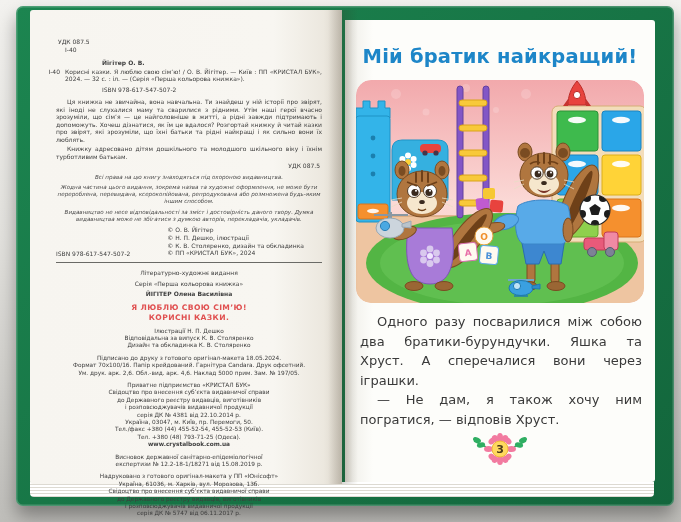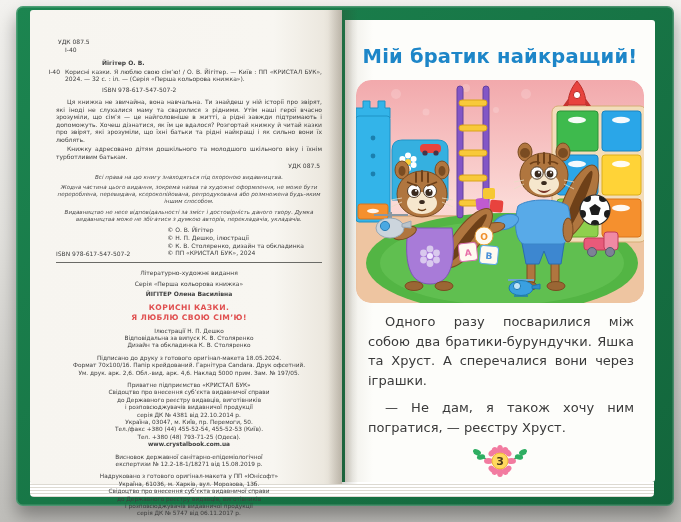--- a/index.html
+++ b/index.html
@@ -64,21 +64,21 @@
   .small-c{font-size:5.8px;line-height:1.28;}
   .site{font-weight:bold;}
   
   .story-title{
     margin:25px 10px 12px 10px;text-align:center;
     color:var(--title-blue,#1d86c8);font-size:19.5px;font-weight:bold;letter-spacing:.2px;
   }
   .illo-wrap{margin:9px auto 0 auto;width:288px;height:223px;}
   .illo-wrap svg{display:block;border-radius:15px;}
   .story{padding:0 13px 0 15px;margin-top:9px;font-size:13px;line-height:1.5;text-align:justify;color:#3a3a3a;}
-  .story p{margin:8px;text-indent:17px;}
+  .story p{margin:0;text-indent:17px;}
   .flower-wrap{margin:4px 0 0 0;text-align:center;}
   .flower-wrap svg{display:inline-block;}
   .flower-num{font-size:11px;font-weight:bold;fill:#4a3a1a;font-family:"DejaVu Sans","Liberation Sans",sans-serif;}
   .block-letter{font-size:9px;font-weight:bold;font-family:"DejaVu Sans","Liberation Sans",sans-serif;}
 </style>
 </head>
 <body>
 
 <div class="book">
   <div class="cover"></div>
@@ -113,22 +113,22 @@
       </div>
     </div>
     <hr class="rule">
     <div class="cblock">
       <p>Літературно-художнє видання</p>
       <div class="gap2"></div>
       <p>Серія «Перша кольорова книжка»</p>
       <div class="gap2"></div>
       <p class="b">ЙІГІТЕР Олена Василівна</p>
       <div class="gap3"></div>
+      <p class="red-title">Я ЛЮБЛЮ СВОЮ СІМ’Ю!</p>
       <p class="red-title">КОРИСНІ КАЗКИ.</p>
-      <p class="red-title">Я ЛЮБЛЮ СВОЮ СІМ’Ю!</p>
       <div class="gap3"></div>
       <div class="small-c">
         <p>Ілюстрації Н. П. Дешко</p>
         <p>Відповідальна за випуск К. В. Столяренко</p>
         <p>Дизайн та обкладинка К. В. Столяренко</p>
       </div>
       <div class="gap3"></div>
       <div class="small-c">
         <p>Підписано до друку з готового оригінал-макета 18.05.2024.</p>
         <p>Формат 70х100/16. Папір крейдований. Гарнітура Candara. Друк офсетний.</p>
@@ -401,21 +401,21 @@
             <circle cx="161" cy="206" r="3.6" fill="#bfe4f6" stroke="#1f7ab0"></circle>
             <path d="M176,206 l8,-2 v5 l-8,-0.5 Z" fill="#2e8cc8" stroke="#1f7ab0"></path>
             <path d="M158,216 h14" stroke="#1f7ab0" stroke-width="1.6"></path>
           </g>
         </g>
       </svg>
     </div>
 
     <div class="story">
       <p>Одного разу посварилися між собою два братики-бурундучки. Яшка та Хруст. А сперечалися вони через іграшки.</p>
-      <p>— Не дам, я також хочу ним погратися, — реєстру Хруст.</p>
+      <p>— Не дам, я також хочу ним погратися, — відповів Хруст.</p>
     </div>
 
     <div class="flower-wrap">
       <svg width="64" height="32" viewBox="0 0 64 32">
         <g stroke="#2fae62" stroke-width="1.4" fill="#2fae62">
           <path d="M18,14 L6,8" fill="none"></path>
           <ellipse cx="9" cy="7" rx="3.5" ry="1.8" transform="rotate(25 9 7)"></ellipse>
           <ellipse cx="13" cy="12" rx="3.5" ry="1.8" transform="rotate(-15 13 12)"></ellipse>
         </g>
         <g stroke="#2fae62" stroke-width="1.4" fill="#2fae62">

